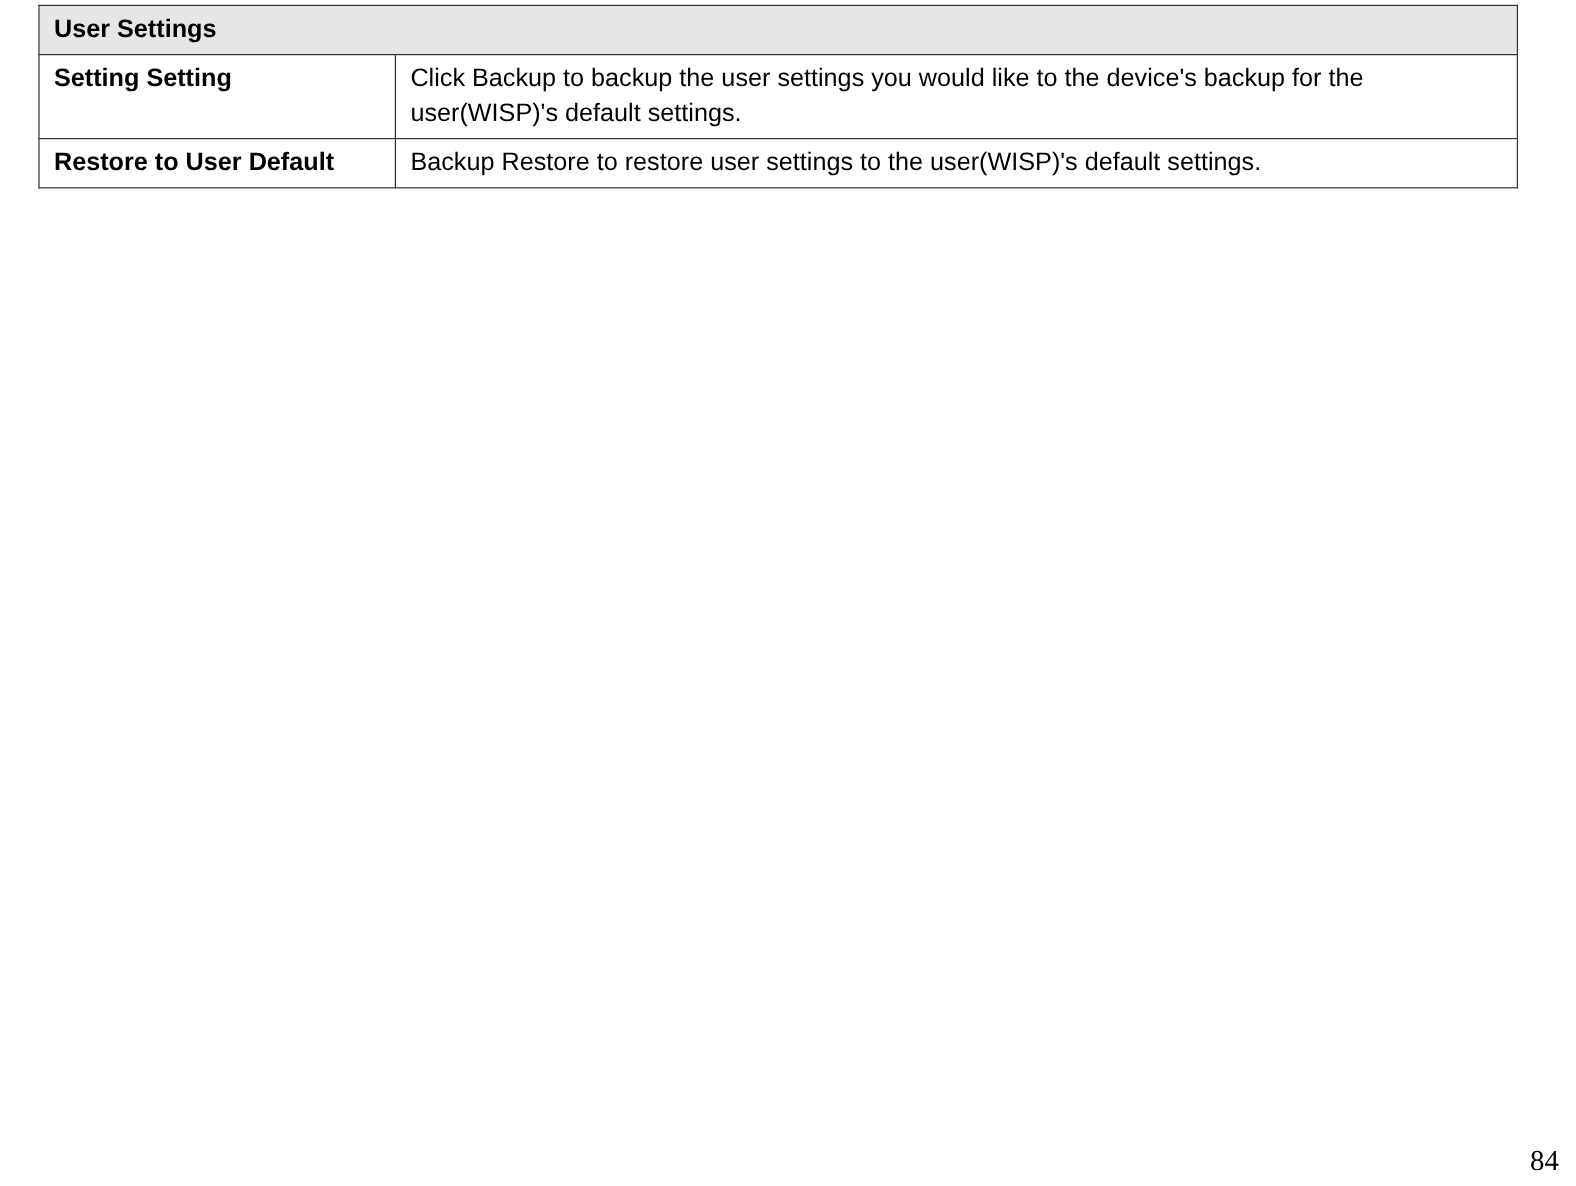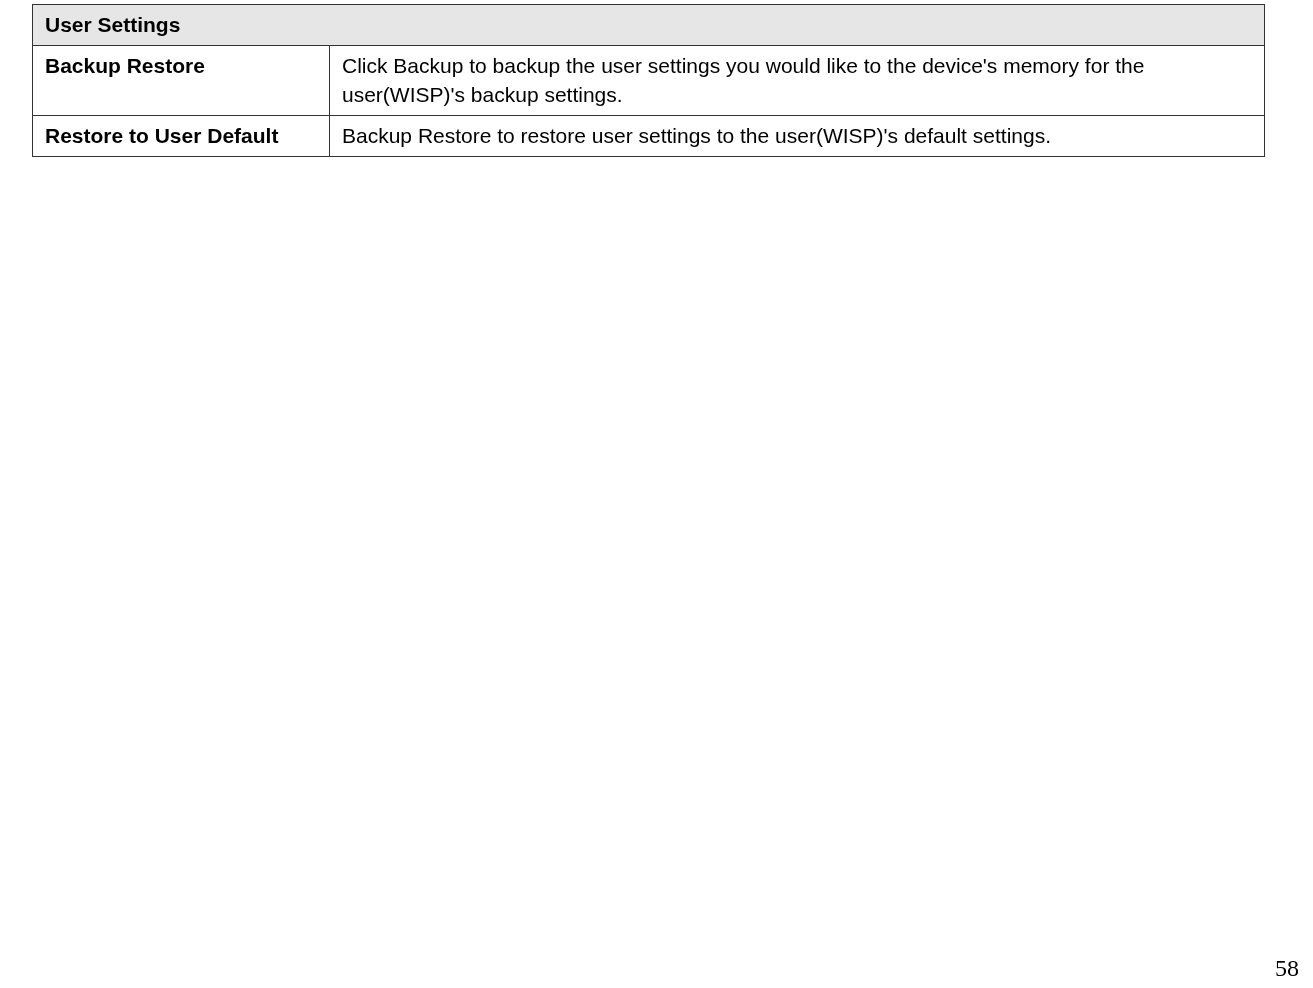--- a/index.html
+++ b/index.html
@@ -15,24 +15,24 @@
 <body>
 
 <div class="page">
 
   <table class="main">
     <tbody>
         <tr class="header-row">
       <td colspan="2">User Settings</td>
     </tr>
     <tr>
-      <td class="label-cell">Backup Restore</td>
-      <td class="desc-cell">Click Backup to backup the user settings you would like to the device's memory for the user(WISP)'s backup settings.</td>
+      <td class="label-cell">Setting Setting</td>
+      <td class="desc-cell">Click Backup to backup the user settings you would like to the device's backup for the user(WISP)'s default settings.</td>
     </tr>
     <tr>
       <td class="label-cell">Restore to User Default</td>
       <td class="desc-cell">Backup Restore to restore user settings to the user(WISP)'s default settings.</td>
     </tr>
   </tbody>
     </table>
 
-  <div class="page-number">58</div>
+  <div class="page-number">84</div>
 </div>
 
 </body></html>

